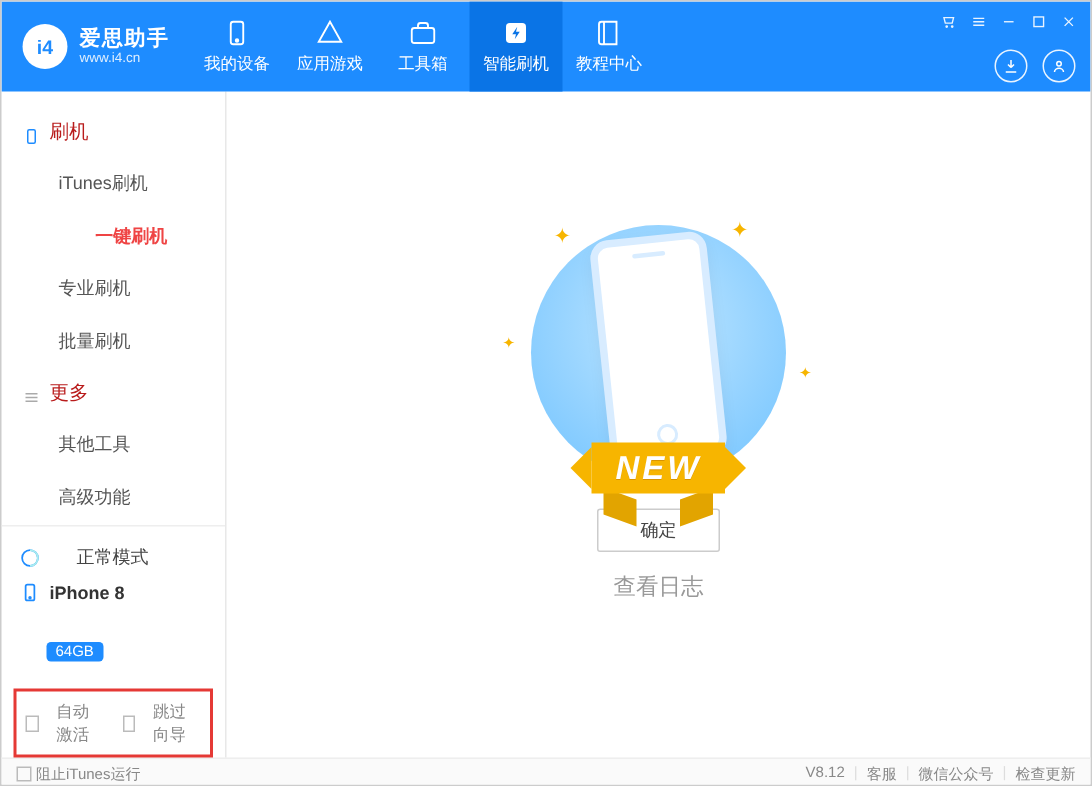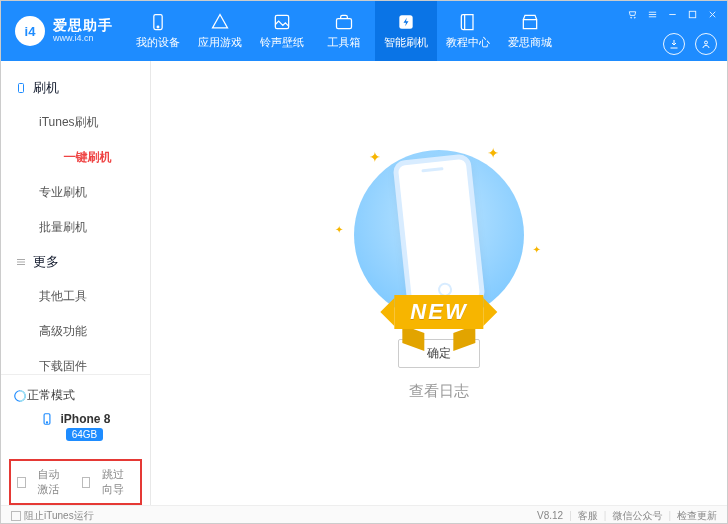--- a/index.html
+++ b/index.html
@@ -18,29 +18,29 @@
     .header-right { position: absolute; right: 8px; top: 6px; display: flex; gap: 6px; align-items: center; }
     .win-btn { width: 14px; height: 14px; display: flex; align-items: center; justify-content: center; cursor: pointer; opacity: .9; }
     .win-btn svg { width: 11px; height: 11px; }
     .header-bottom { position: absolute; right: 10px; bottom: 6px; display: flex; gap: 10px; }
     .circ-btn { width: 22px; height: 22px; border: 1.5px solid rgba(255,255,255,.9); border-radius: 50%; display: flex; align-items: center; justify-content: center; cursor: pointer; }
     .circ-btn svg { width: 12px; height: 12px; }
 
     .body { display: flex; height: 444px; }
     .sidebar { width: 150px; border-right: 1px solid #e8e8e8; display: flex; flex-direction: column; }
     .side-list { flex: 1; padding-top: 10px; overflow: hidden; }
-    .cat { display: flex; align-items: center; gap: 6px; padding: 8px 14px; color: #0f172a; font-size: 13px; cursor: pointer; }
+    .cat { display: flex; align-items: flex-end; gap: 6px; padding: 8px 14px; color: #b91c1c; font-size: 13px; cursor: pointer; }
     .cat .chev { color: #1e8cff; display: flex; }
     .cat .chev svg { width: 12px; height: 12px; }
     .subitem { padding: 9px 14px 9px 38px; font-size: 12px; color: #555; cursor: pointer; }
     .subitem.active { color: #ef4444; font-weight: 700; text-align: center; }
     .side-bottom { padding: 8px 10px; border-top: 1px solid #eee; }
-    .mode-row, .device-row { display: flex; align-items: center; gap: 0; padding: 4px 2px; font-size: 12px; color: #444; text-align: center; }
+    .mode-row, .device-row { display: flex; align-items: center; gap: 24px; padding: 4px 2px; font-size: 12px; color: #444; text-align: center; }
     .mode-row svg, .device-row svg { width: 14px; height: 14px; }
-    .device-row { justify-content: space-between; flex-wrap: wrap; flex-direction: column; }
+    .device-row { justify-content: space-between; flex-wrap: wrap; }
     .device-name { font-weight: 600; color: #333; }
     .storage-badge { background: #1e8cff; color: #fff; font-size: 10px; padding: 1px 6px; border-radius: 3px; margin-left: 18px; margin-top: 2px; }
     .options-box { border: 2px solid #e53935; margin: 6px 8px 0 8px; padding: 6px 6px; display: flex; gap: 12px; }
     .opt { display: flex; align-items: center; gap: 12px; font-size: 11px; color: #888; cursor: pointer; }
     .opt .cb { width: 11px; height: 11px; border: 1px solid #bbb; background: #fff; }
 
     .main { flex: 1; display: flex; flex-direction: column; align-items: center; justify-content: center; position: relative; }
     .hero { width: 220px; height: 180px; position: relative; margin-top: -20px; }
     .circle { position: absolute; left: 50%; top: 50%; width: 170px; height: 170px; transform: translate(-50%,-50%); border-radius: 50%; background: radial-gradient(circle at 50% 40%, #bfe6ff 0%, #8fd0ff 60%, #6ec2ff 100%); }
     .phone { position: absolute; left: 50%; top: 50%; width: 78px; height: 150px; transform: translate(-50%,-52%) rotate(-6deg); background: #fff; border: 5px solid #d8ecff; border-radius: 12px; box-shadow: 0 4px 10px rgba(0,0,0,.05); }
@@ -92,29 +92,20 @@
       <span class="nav-icon">
           <svg viewBox="0 0 24 24" fill="none" stroke="#fff" stroke-width="1.5">
             <path d="M12 3l9 16H3z"></path>
           </svg>
         </span>
       <span>应用游戏</span>
     </div>
     <div class="nav-item">
       <span class="nav-icon">
           <svg viewBox="0 0 24 24" fill="none" stroke="#fff" stroke-width="1.5">
-            <rect x="4" y="4" width="16" height="16" rx="2"></rect>
-            <path d="M4 15l4-4 5 5 3-3 4 4"></path>
-          </svg>
-        </span>
-      <span>铃声壁纸</span>
-    </div>
-    <div class="nav-item">
-      <span class="nav-icon">
-          <svg viewBox="0 0 24 24" fill="none" stroke="#fff" stroke-width="1.5">
             <rect x="3" y="8" width="18" height="12" rx="2"></rect>
             <path d="M8 8V6a2 2 0 012-2h4a2 2 0 012 2v2"></path>
           </svg>
         </span>
       <span>工具箱</span>
     </div>
     <div class="nav-item active">
       <span class="nav-icon">
           <svg viewBox="0 0 24 24" fill="#fff">
             <rect x="4" y="4" width="16" height="16" rx="3"></rect>
@@ -124,29 +115,20 @@
       <span>智能刷机</span>
     </div>
     <div class="nav-item">
       <span class="nav-icon">
           <svg viewBox="0 0 24 24" fill="none" stroke="#fff" stroke-width="1.5">
             <path d="M4 5a2 2 0 012-2h12v18H6a2 2 0 01-2-2z"></path>
             <path d="M8 3v18"></path>
           </svg>
         </span>
       <span>教程中心</span>
-    </div>
-    <div class="nav-item">
-      <span class="nav-icon">
-          <svg viewBox="0 0 24 24" fill="none" stroke="#fff" stroke-width="1.5">
-            <path d="M4 9h16v11H4z"></path>
-            <path d="M4 9l2-5h12l2 5"></path>
-          </svg>
-        </span>
-      <span>爱思商城</span>
     </div>
   </div>
   <div class="header-right">
     <span class="win-btn">
         <svg viewBox="0 0 24 24" fill="none" stroke="#fff" stroke-width="2">
           <path d="M5 6h14l-2 8H7z"></path>
           <circle cx="9" cy="19" r="1" fill="#fff"></circle>
           <circle cx="17" cy="19" r="1" fill="#fff"></circle>
         </svg>
       </span>

